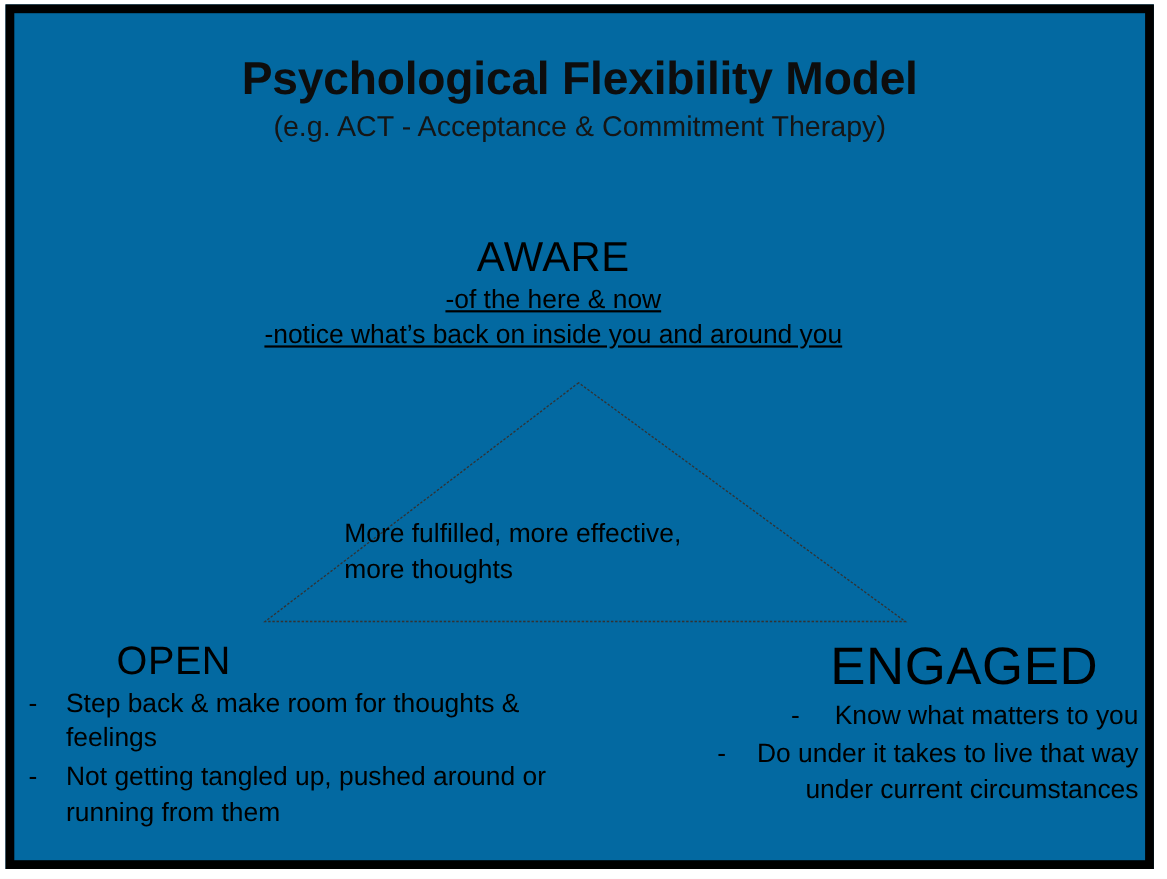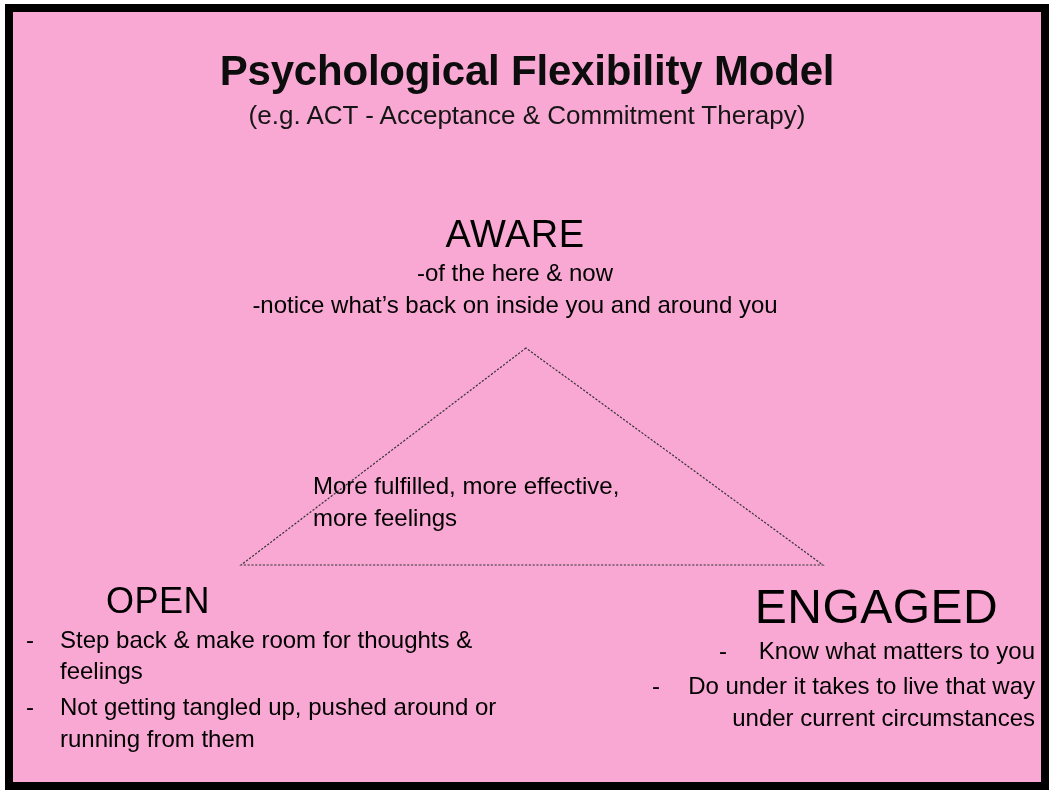--- a/index.html
+++ b/index.html
@@ -17,21 +17,21 @@
 
   
   #slide-frame {
     position: absolute;
     left: 5px;
     top: 4px;
     width: 1044px;
     height: 786px;
     box-sizing: border-box;
     border: 8px solid #000000;
-    background: #f9a8d4;
+    background: #0369a1;
   }
 
   #slide-canvas {
     position: absolute;
     left: 0;
     top: 0;
     width: 1028px;
     height: 770px;
   }
 
@@ -54,35 +54,36 @@
     margin-top: 8px;
     font-size: 26px;
     font-weight: normal;
     line-height: 1.12;
     color: #151515;
   }
 
   
   #aware-block {
     position: absolute;
-    left: 12px;
+    left: 0;
     top: 203px;
     width: 980px;
     text-align: center;
   }
   #aware-heading {
     font-size: 38px;
     font-weight: normal;
     line-height: 1.05;
     letter-spacing: 0.5px;
   }
   .aware-line {
     font-size: 24px;
     line-height: 1.22;
     margin-top: 3px;
+    text-decoration: underline;
   }
 
   
   #triangle-svg {
     position: absolute;
     left: 0;
     top: 0;
     width: 1028px;
     height: 770px;
     pointer-events: none;
@@ -174,21 +175,21 @@
     </div>
 
     <div id="aware-block">
       <div id="aware-heading">AWARE</div>
       <div class="aware-line">-of the here &amp; now</div>
       <div class="aware-line">-notice what’s back on inside you and around you</div>
     </div>
 
     <div id="center-caption">
       <div>More fulfilled, more effective,</div>
-      <div>more feelings</div>
+      <div>more thoughts</div>
     </div>
 
     <div id="open-block">
       <div id="open-heading">OPEN</div>
       <div class="open-item">
         <span class="dash">-</span>
         <span>Step back &amp; make room for thoughts &amp; feelings</span>
       </div>
       <div class="open-item">
         <span class="dash">-</span>

